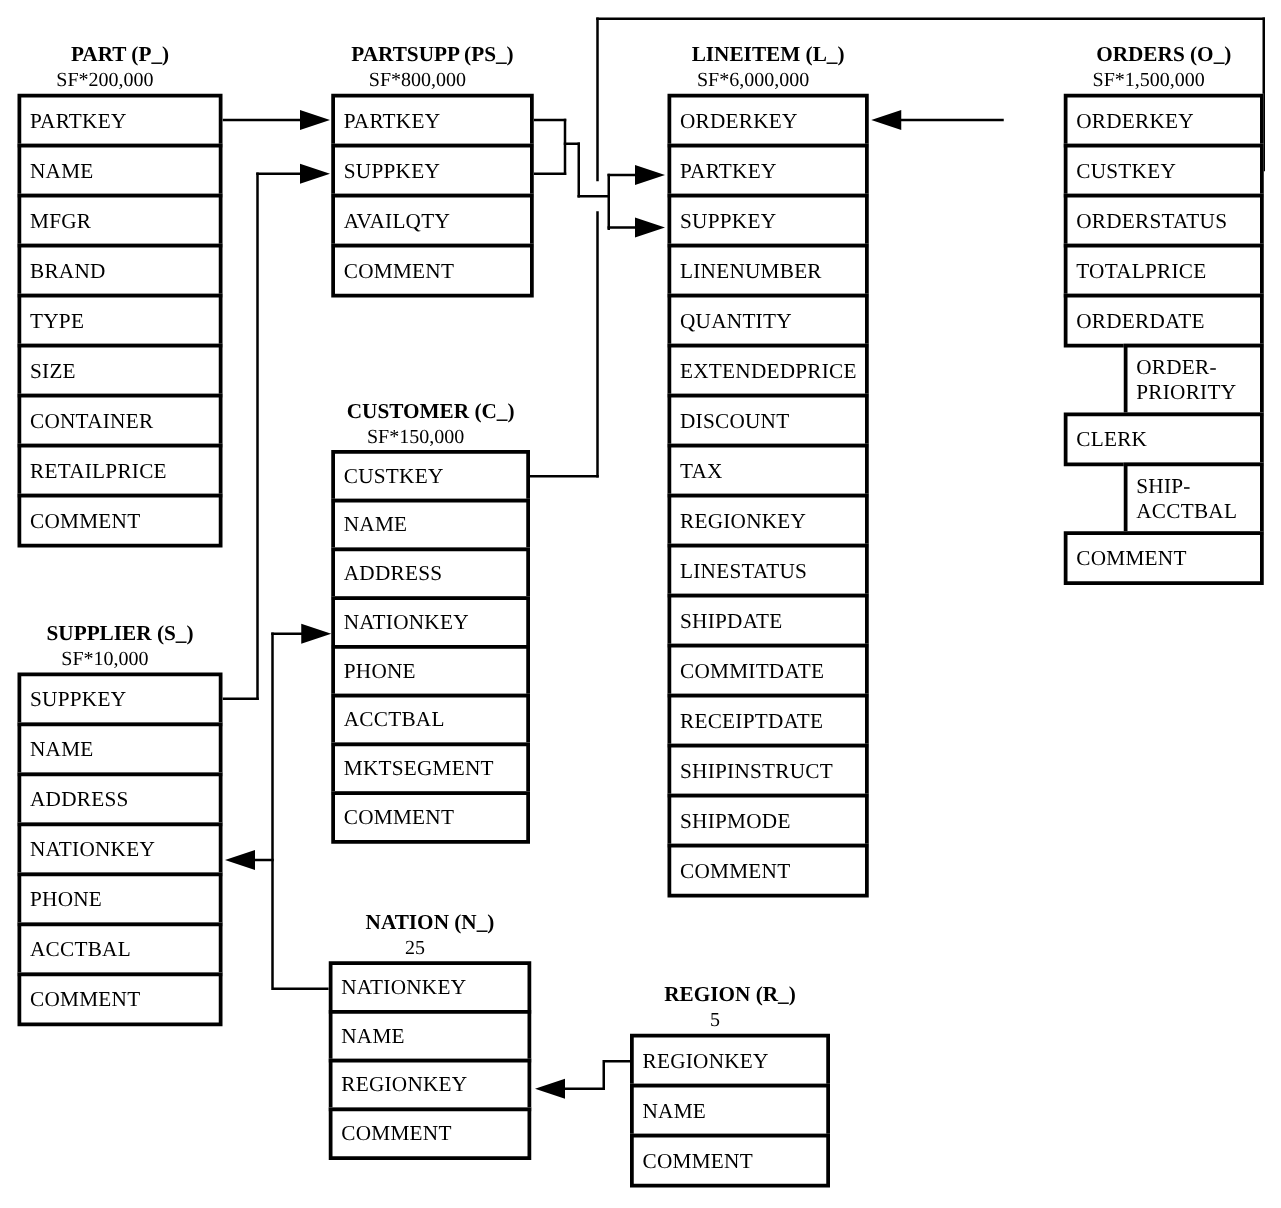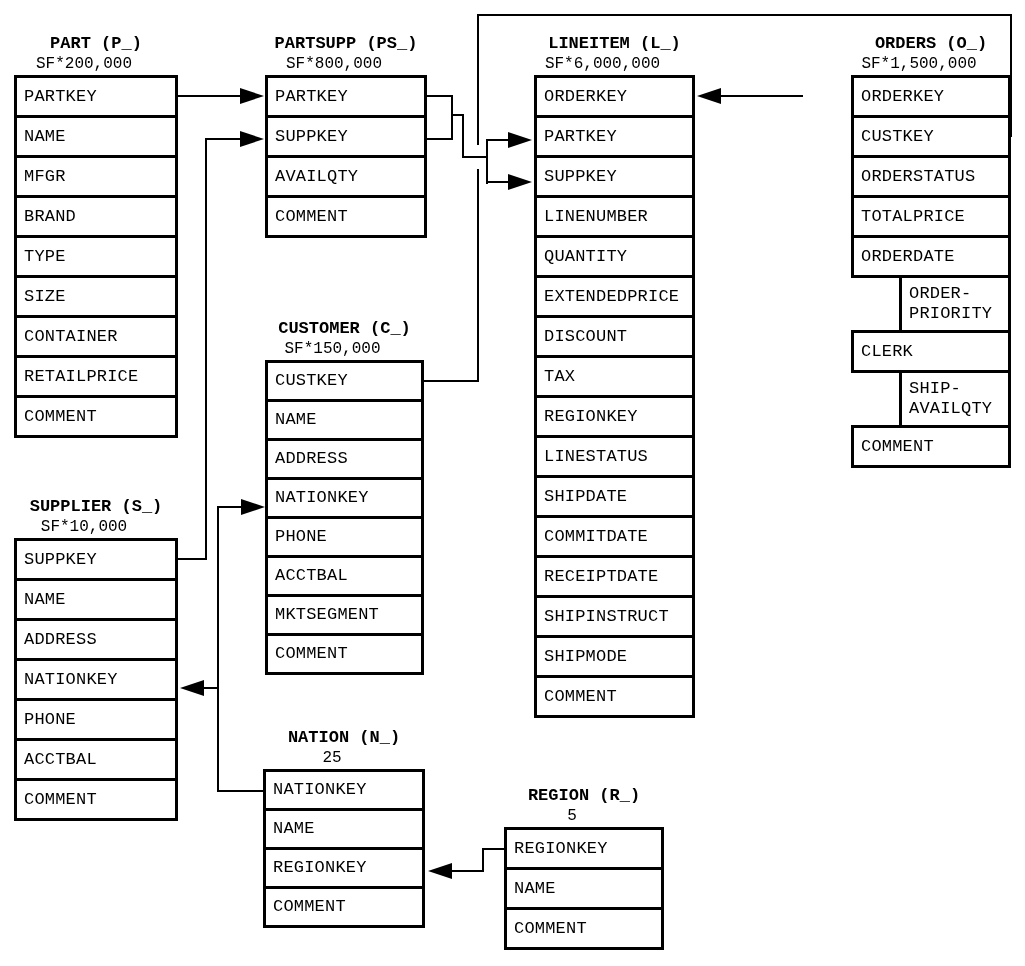--- a/index.html
+++ b/index.html
@@ -1,18 +1,18 @@
 <!DOCTYPE html>
 <html><head>
 <meta charset="utf-8">
 <style>
   html,body { margin:0; padding:0; background:#fff; }
   .canvas {
     position:relative; width:1025px; height:966px; background:#ffffff;
-    font-family:Liberation Mono, monospace; color:#000; overflow:hidden;
+    font-family:Liberation Serif, serif; color:#000; overflow:hidden;
   }
   .table { position:absolute; width:var(--rw); }
   .tbl-title { text-align:center; font-weight:bold; font-size:17px; line-height:21px; white-space:nowrap; }
   .tbl-card  { text-align:center; font-size:16px; line-height:21px; transform:translateX(-12px); white-space:nowrap; }
   .rows { width:var(--rw); }
   .row {
     box-sizing:border-box; height:var(--rh); border:3px solid #000; margin-top:-3px;
     background:#fff; display:flex; align-items:center; padding-left:7px; position:relative; z-index:2;
   }
   .rows .row:first-child { margin-top:0; }
@@ -158,21 +158,21 @@
         </div>
         <div class="row tall">
           <span class="row-label">ORDER-
 PRIORITY</span>
         </div>
         <div class="row">
           <span class="row-label">CLERK</span>
         </div>
         <div class="row tall">
           <span class="row-label">SHIP-
-AVAILQTY</span>
+ACCTBAL</span>
         </div>
         <div class="row">
           <span class="row-label">COMMENT</span>
         </div>
       </div>
   </div>
 
   <div class="table" style="left:265px; top:318px; --rw:159px; --rh:42px;">
     <div class="tbl-title">CUSTOMER (C_)</div>
     <div class="tbl-card">SF*150,000</div>

